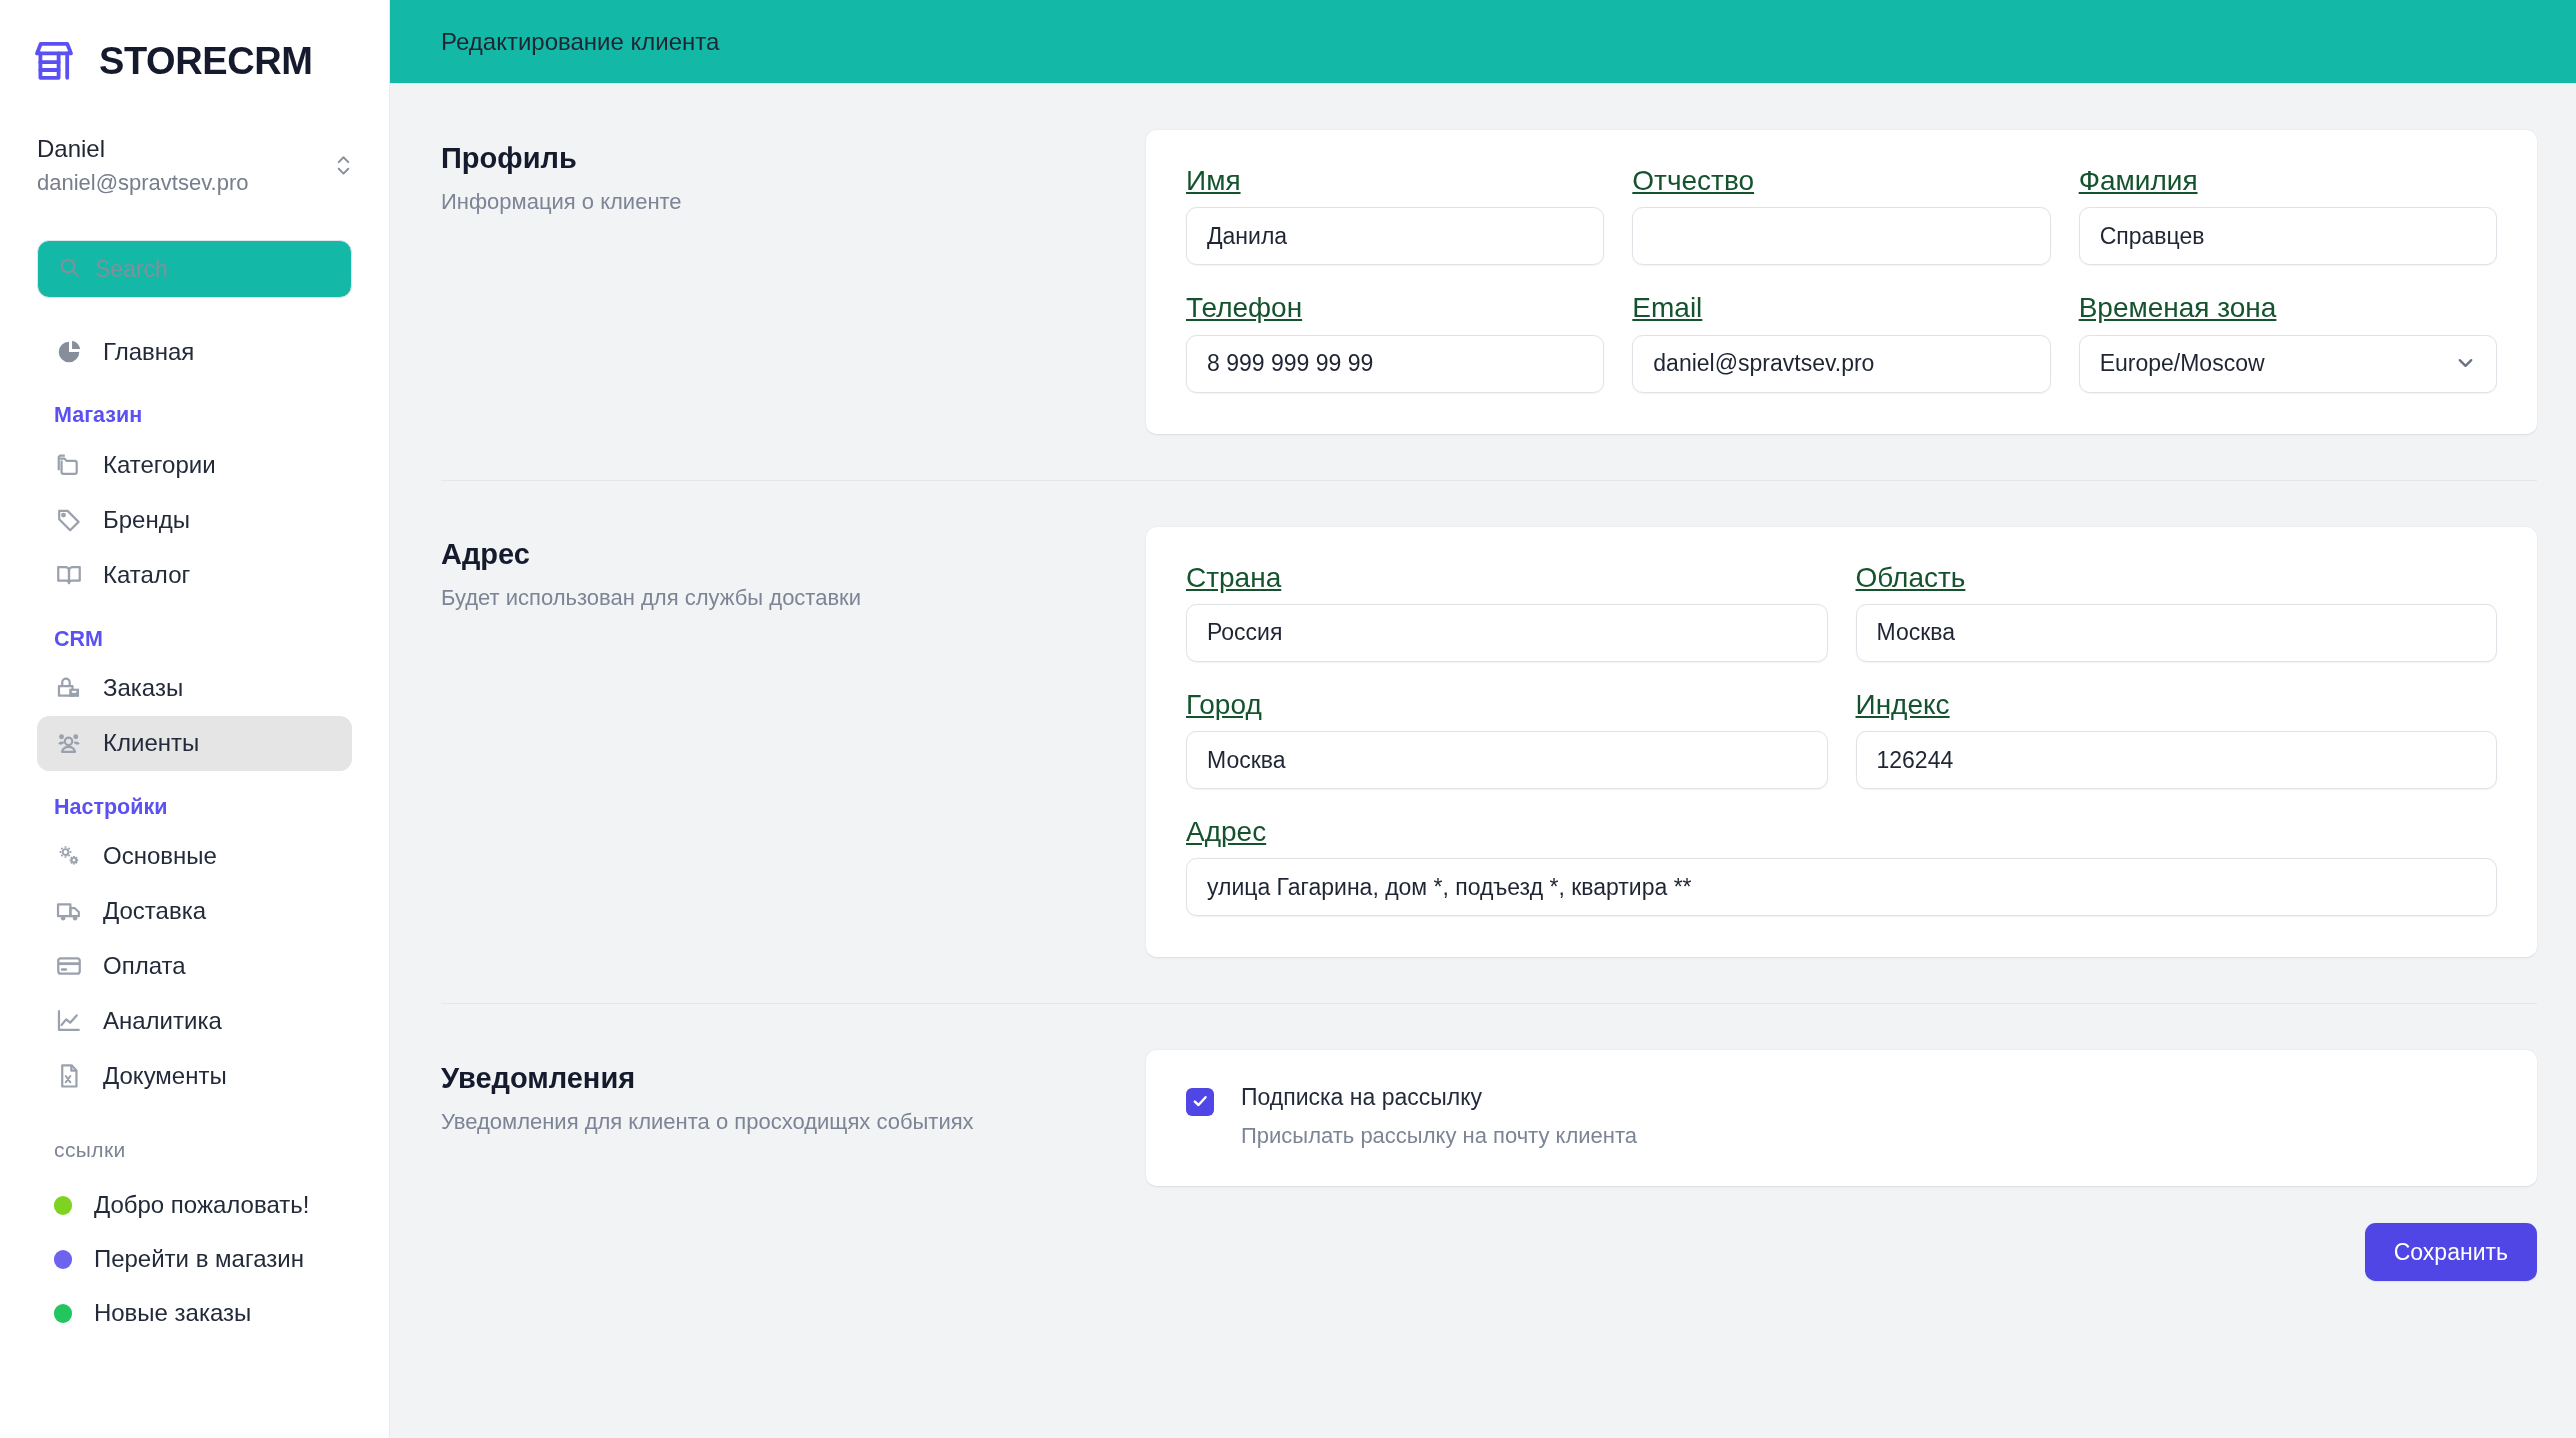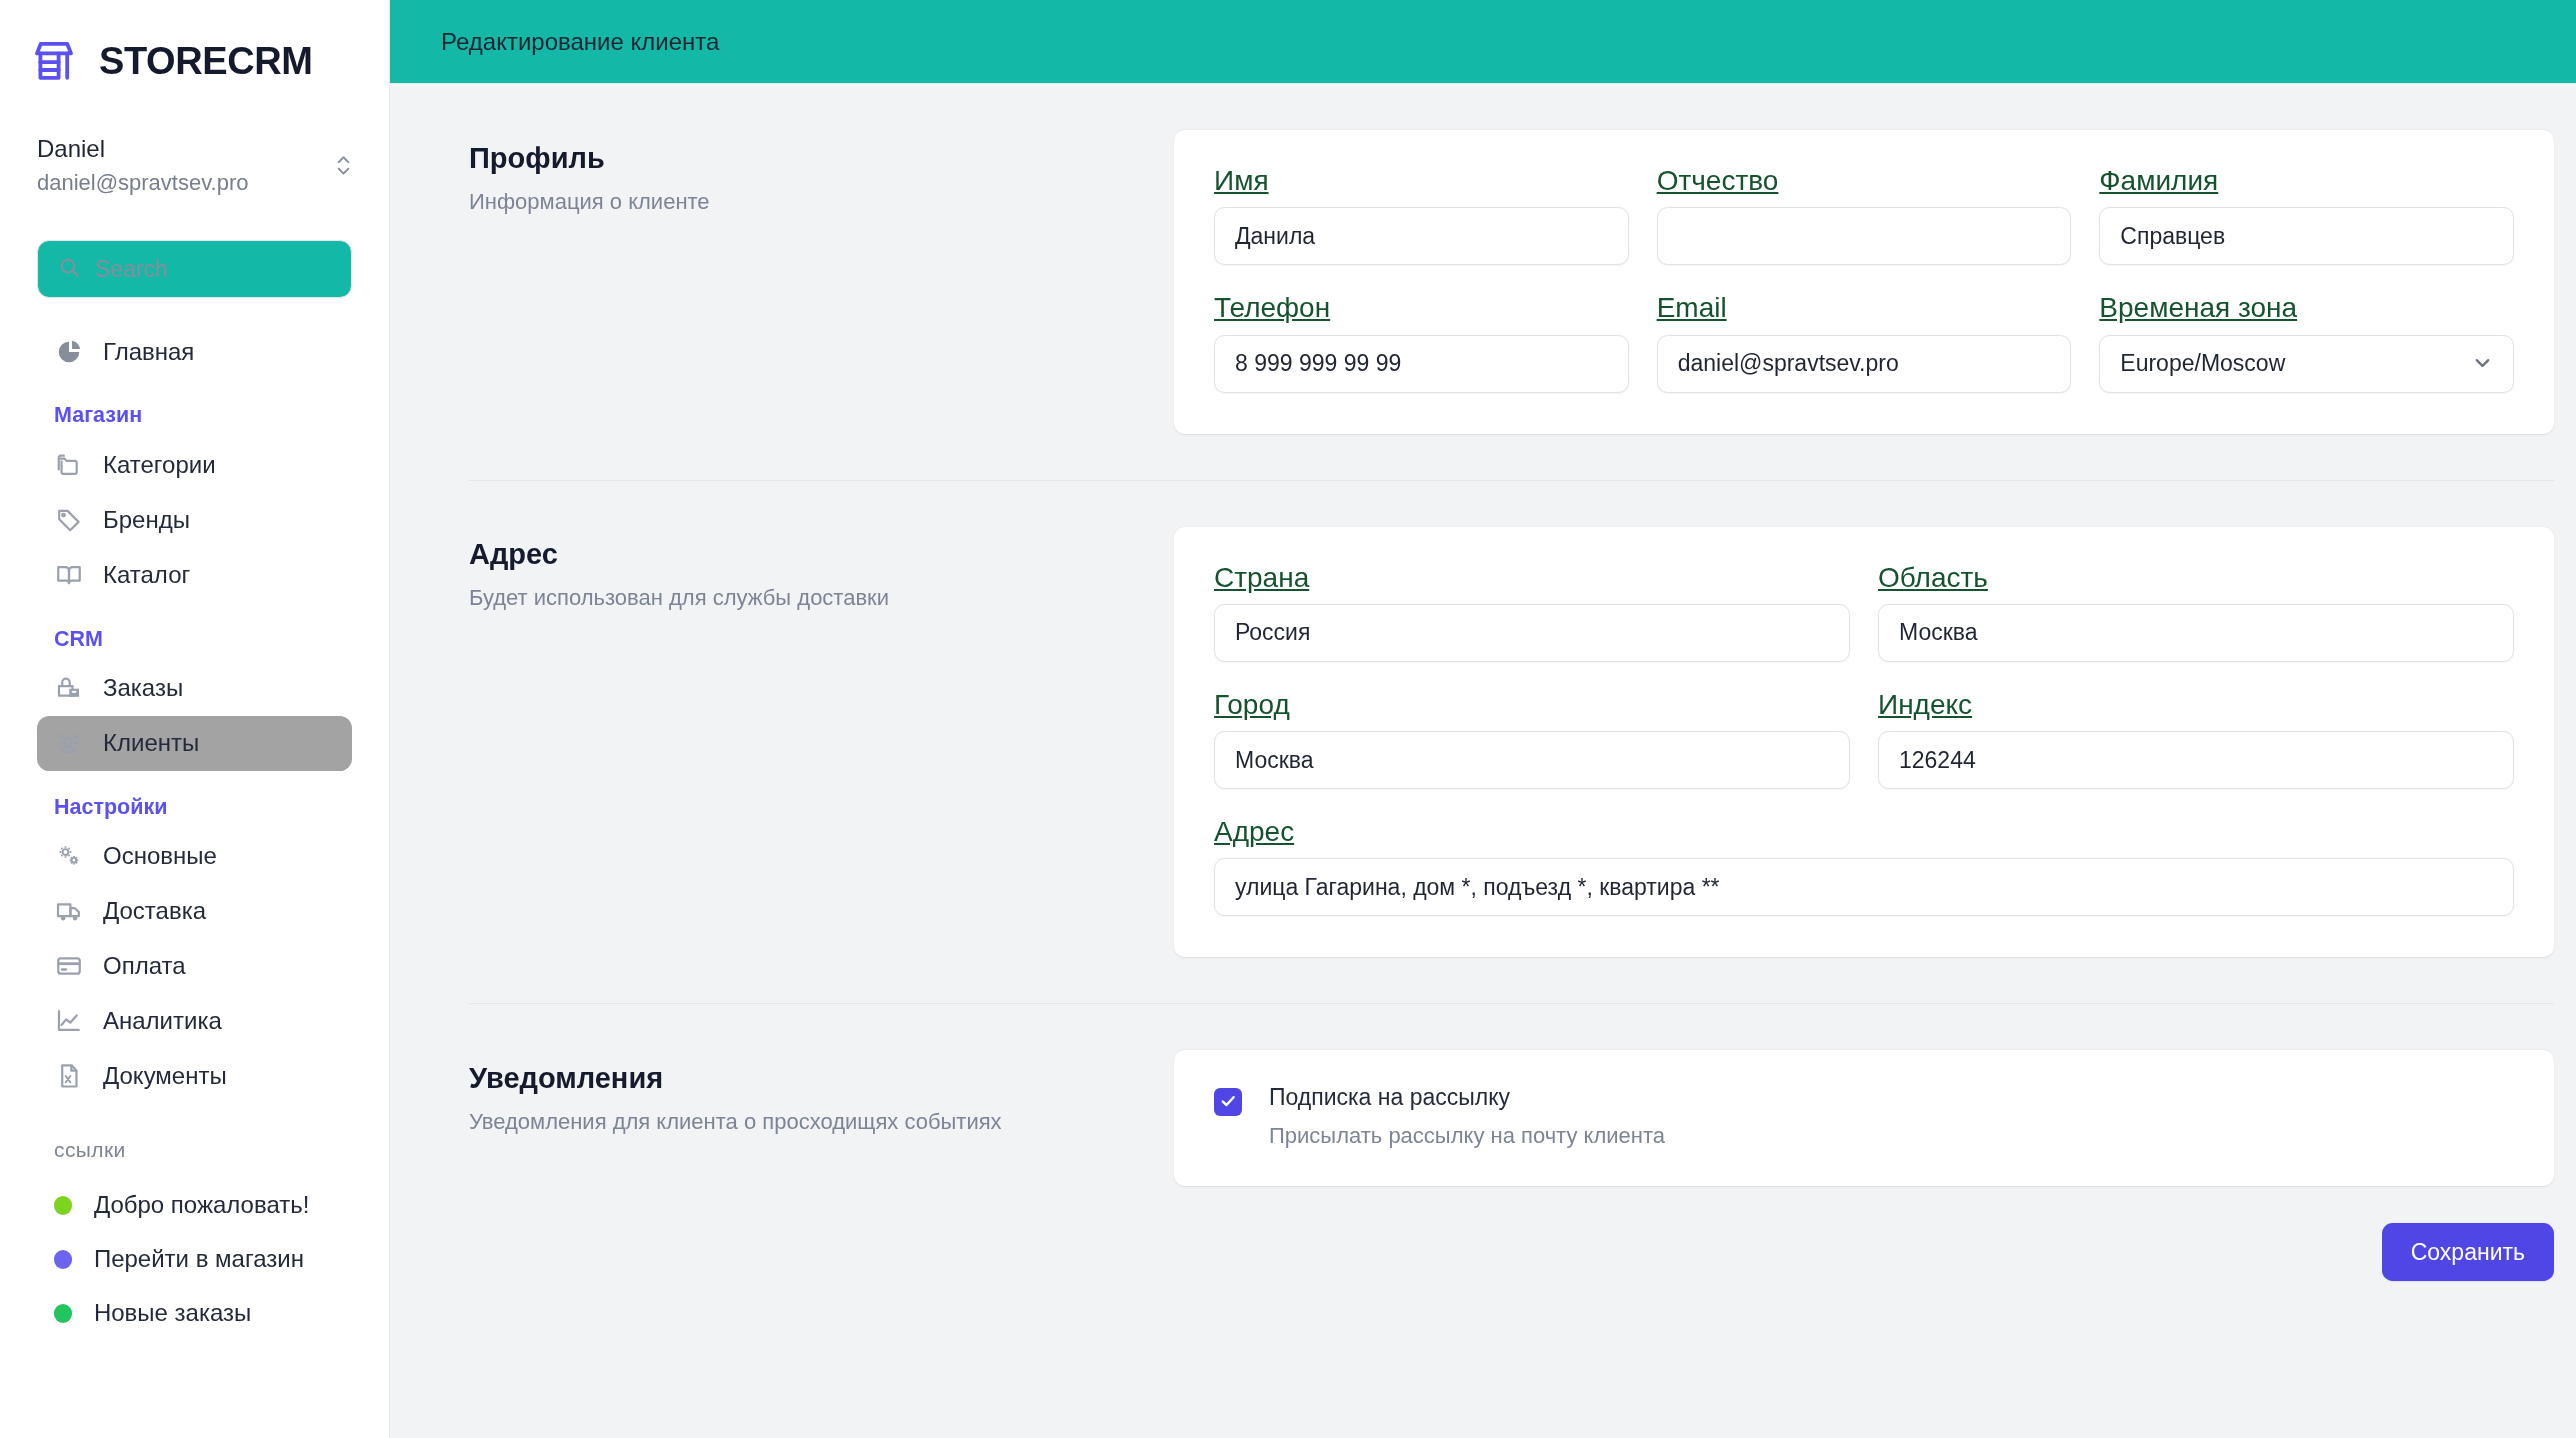--- a/index.html
+++ b/index.html
@@ -94,21 +94,21 @@
   .nav-item {
     display: flex;
     align-items: center;
     gap: 20px;
     height: 55px;
     margin: 0 37px;
     padding: 0 17px;
     border-radius: 12.3px;
     cursor: pointer;
   }
-  .nav-item.active { background: #a3a3a3; }
+  .nav-item.active { background: #e5e5e5; }
   .nav-item .ico { width: 29px; height: 29px; flex: 0 0 29px; display: flex; align-items: center; justify-content: center; }
   .nav-item .lbl { font-size: 24px; color: #232a3a; line-height: 1; }
 
   .nav-group {
     font-size: 21.5px;
     font-weight: 700;
     color: #5b51f2;
     padding: 0 0 0 54px;
     margin: 26px 0 10.7px 0;
     line-height: 1;
@@ -154,23 +154,22 @@
     align-items: center;
     padding: 0 0 0 51px;
   }
   .topbar-title {
     font-size: 24px;
     color: #1f2533;
   }
 
   .content {
     flex: 1 1 auto;
-    padding: 0 22px 0 51px;
+    padding: 0 39px 0 51px;
     overflow: hidden;
-    margin-left: 28px;
   }
 
   .section {
     display: flex;
     align-items: flex-start;
     padding: 46px 0 0 0;
   }
   .section.divided { border-top: 1.5px solid #e3e6ea; }
 
   .section-head {

